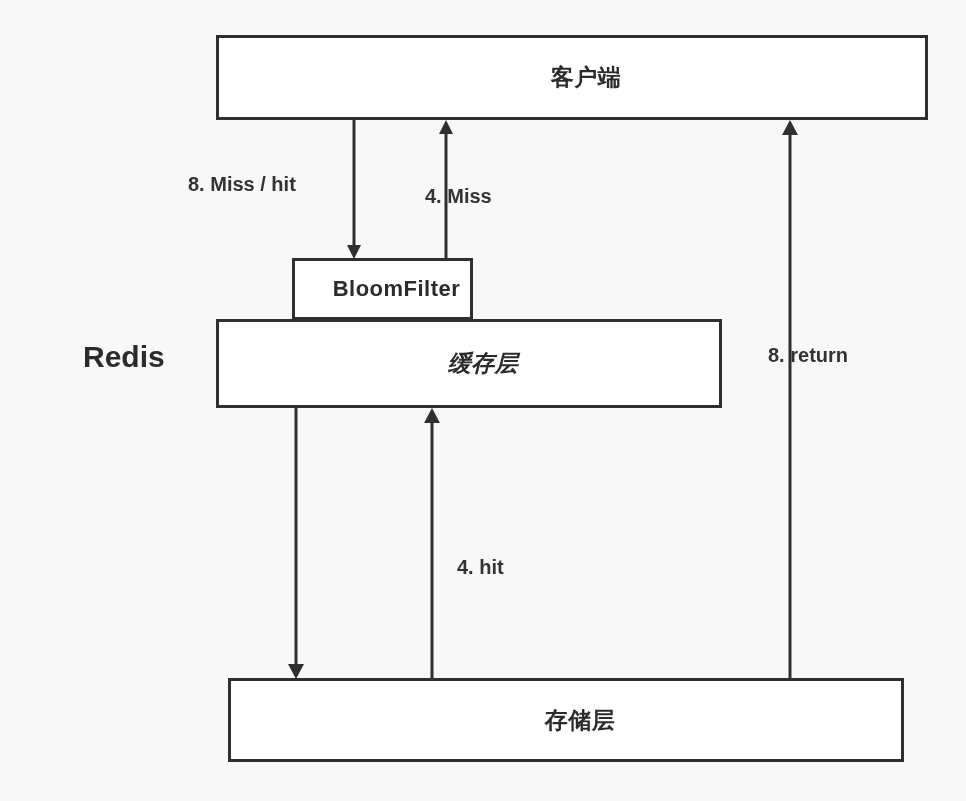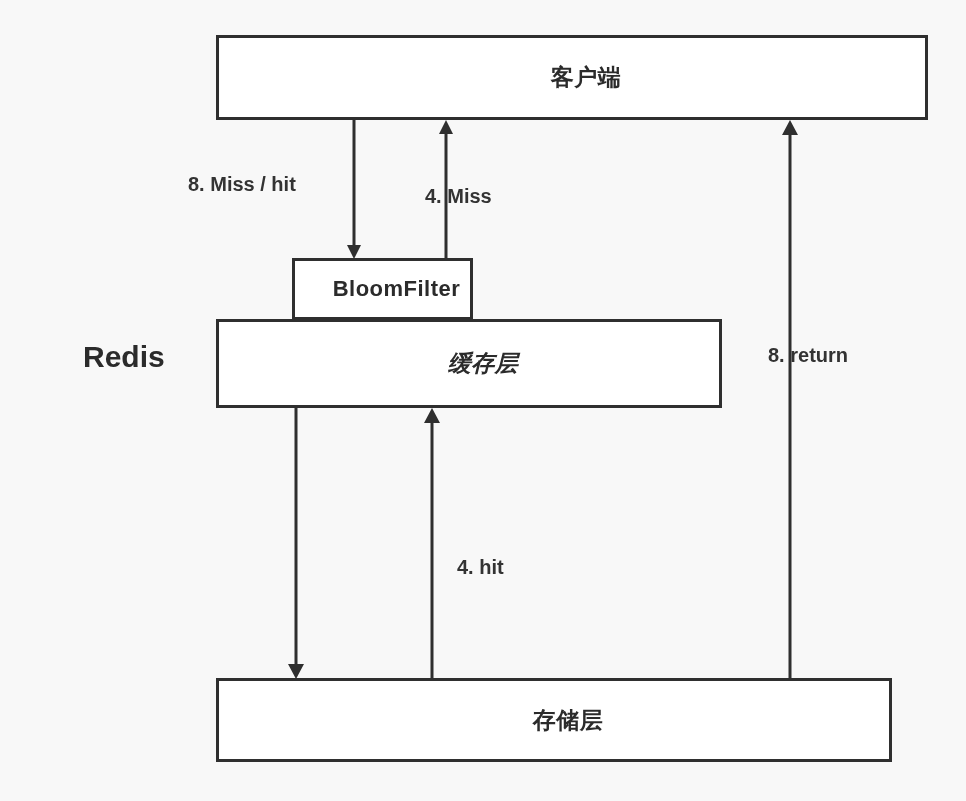--- a/index.html
+++ b/index.html
@@ -126,21 +126,21 @@
   </div>
 
   <div id="bloomfilter-box" class="node-box" style="left:292px; top:258px; width:181px; height:62px;">
     <span class="node-label latin">BloomFilter</span>
   </div>
 
   <div id="cache-box" class="node-box" style="left:216px; top:319px; width:506px; height:89px;font-style:italic;">
     <span class="node-label cjk">缓存层</span>
   </div>
 
-  <div id="storage-box" class="node-box" style="left:216px; top:678px; width:676px; height:84px;">
+  <div id="storage-box" class="node-box" style="left:228px; top:678px; width:676px; height:84px;">
     <span class="node-label cjk">存储层</span>
   </div>
 
   <div class="group-label" style="left:83px; top:340px;">Redis</div>
 
   <div class="edge-label" style="left:188px; top:172px;">8. Miss / hit</div>
 
   <div class="edge-label" style="left:425px; top:184px;">4. Miss</div>
 
 

